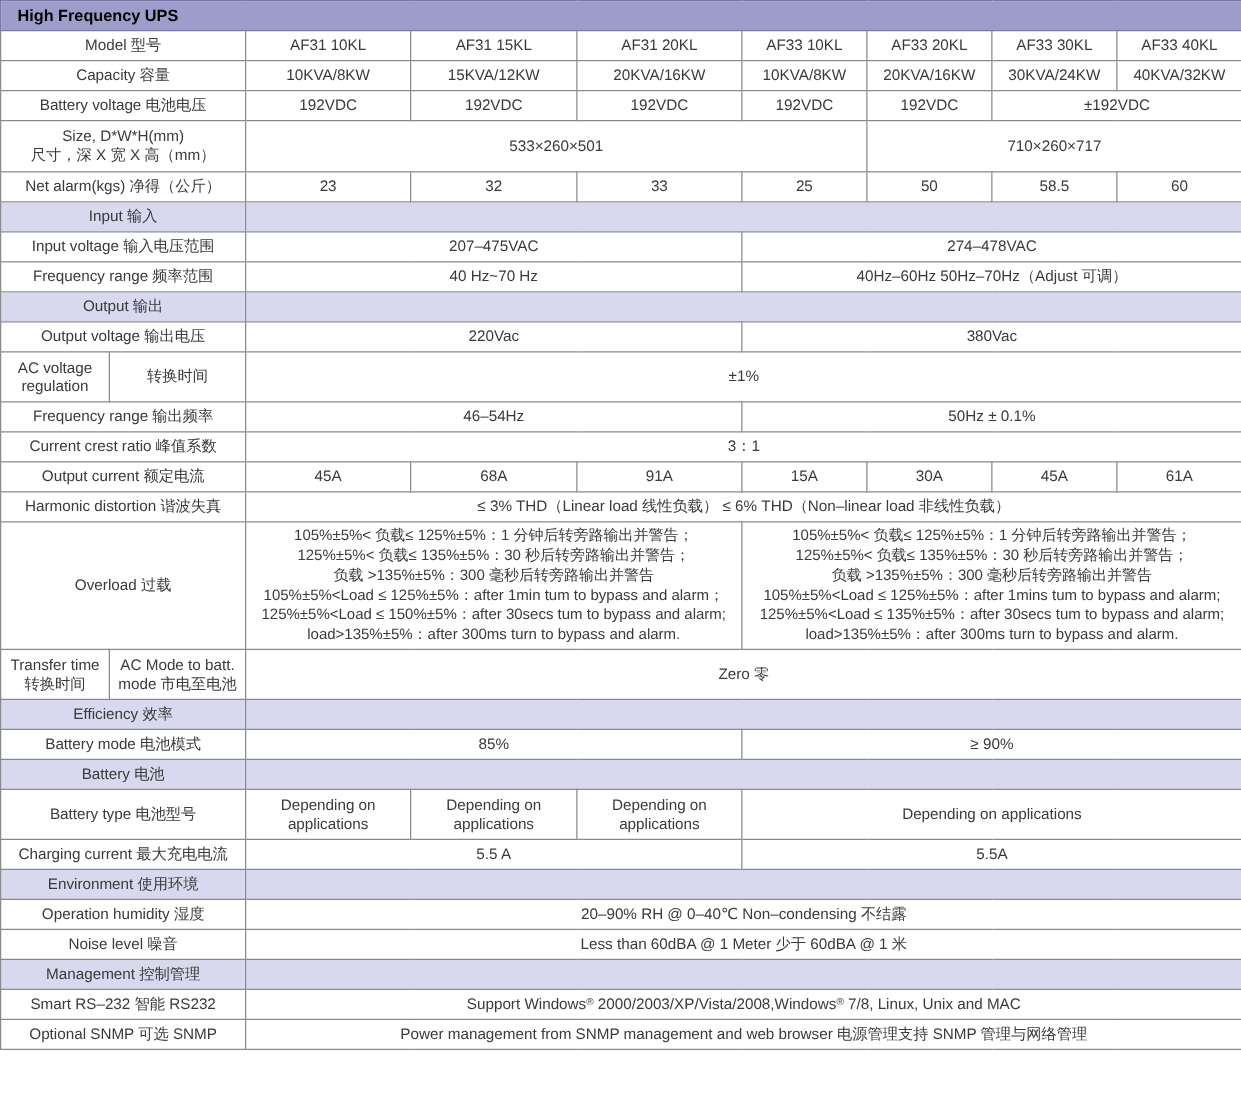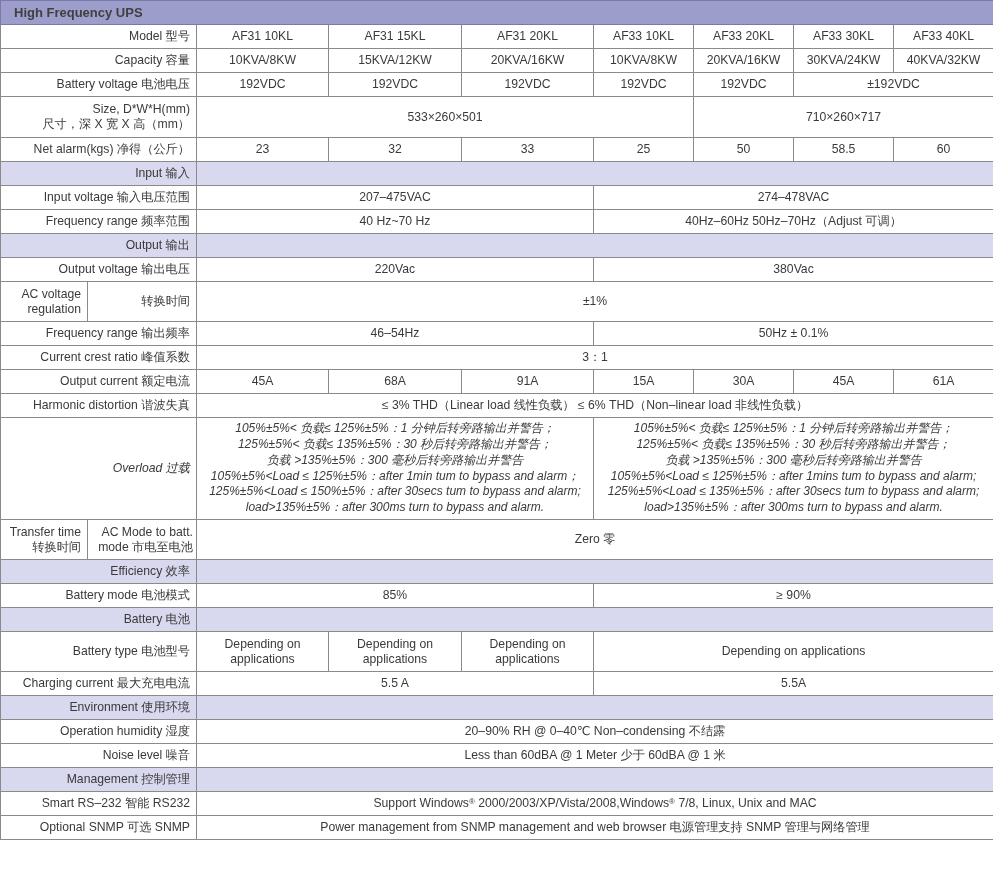--- a/index.html
+++ b/index.html
@@ -1,25 +1,25 @@
 <!DOCTYPE html>
 <html><head>
 <meta charset="utf-8">
 <style>
   html, body { margin:0; padding:0; background:#ffffff; }
   body { width:993px; height:880px; overflow:hidden; font-family:"Liberation Sans","DejaVu Sans",sans-serif; color:#3a3a3a; }
   table.spec { border-collapse:collapse; table-layout:fixed; width:993px; font-size:12.2px; }
   table.spec td { border:1px solid #8a8a8a; padding:0 6px; height:23px; line-height:15px; text-align:center; vertical-align:middle; overflow:hidden; white-space:nowrap; }
-  table.spec td.lbl { text-align:right; }
+  table.spec td.lbl { text-align:center; }
   table.spec td.wrap { white-space:normal; }
-  tr.title td { background:#9d9dcc; color:#404040; font-weight:bold; font-size:13px; text-align:left; border-color:#7a7aa8;padding-left:13px; }
+  tr.title td { background:#9d9dcc; color:#000000; font-weight:bold; font-size:13px; text-align:left; border-color:#7a7aa8;padding-left:13px; }
   tr.section td { background:#d8d8ee;margin-top:15px; }
   tr.tall2 td { height:39px; }
   tr.tall-size td { height:40px; }
-  tr.overload td { height:101px; line-height:15.7px;font-style:italic; }
+  tr.overload td { height:101px; line-height:15.7px; }
   td.overload-text { white-space:normal; font-size:12px; padding:0 2px; }
   .ol-line { display:block; white-space:nowrap; }
   sup { font-size:8px; vertical-align:top; position:relative; top:-2px; }
 </style>
 </head>
 <body>
 
 <table class="spec">
   <colgroup>
     <col style="width:87px">

